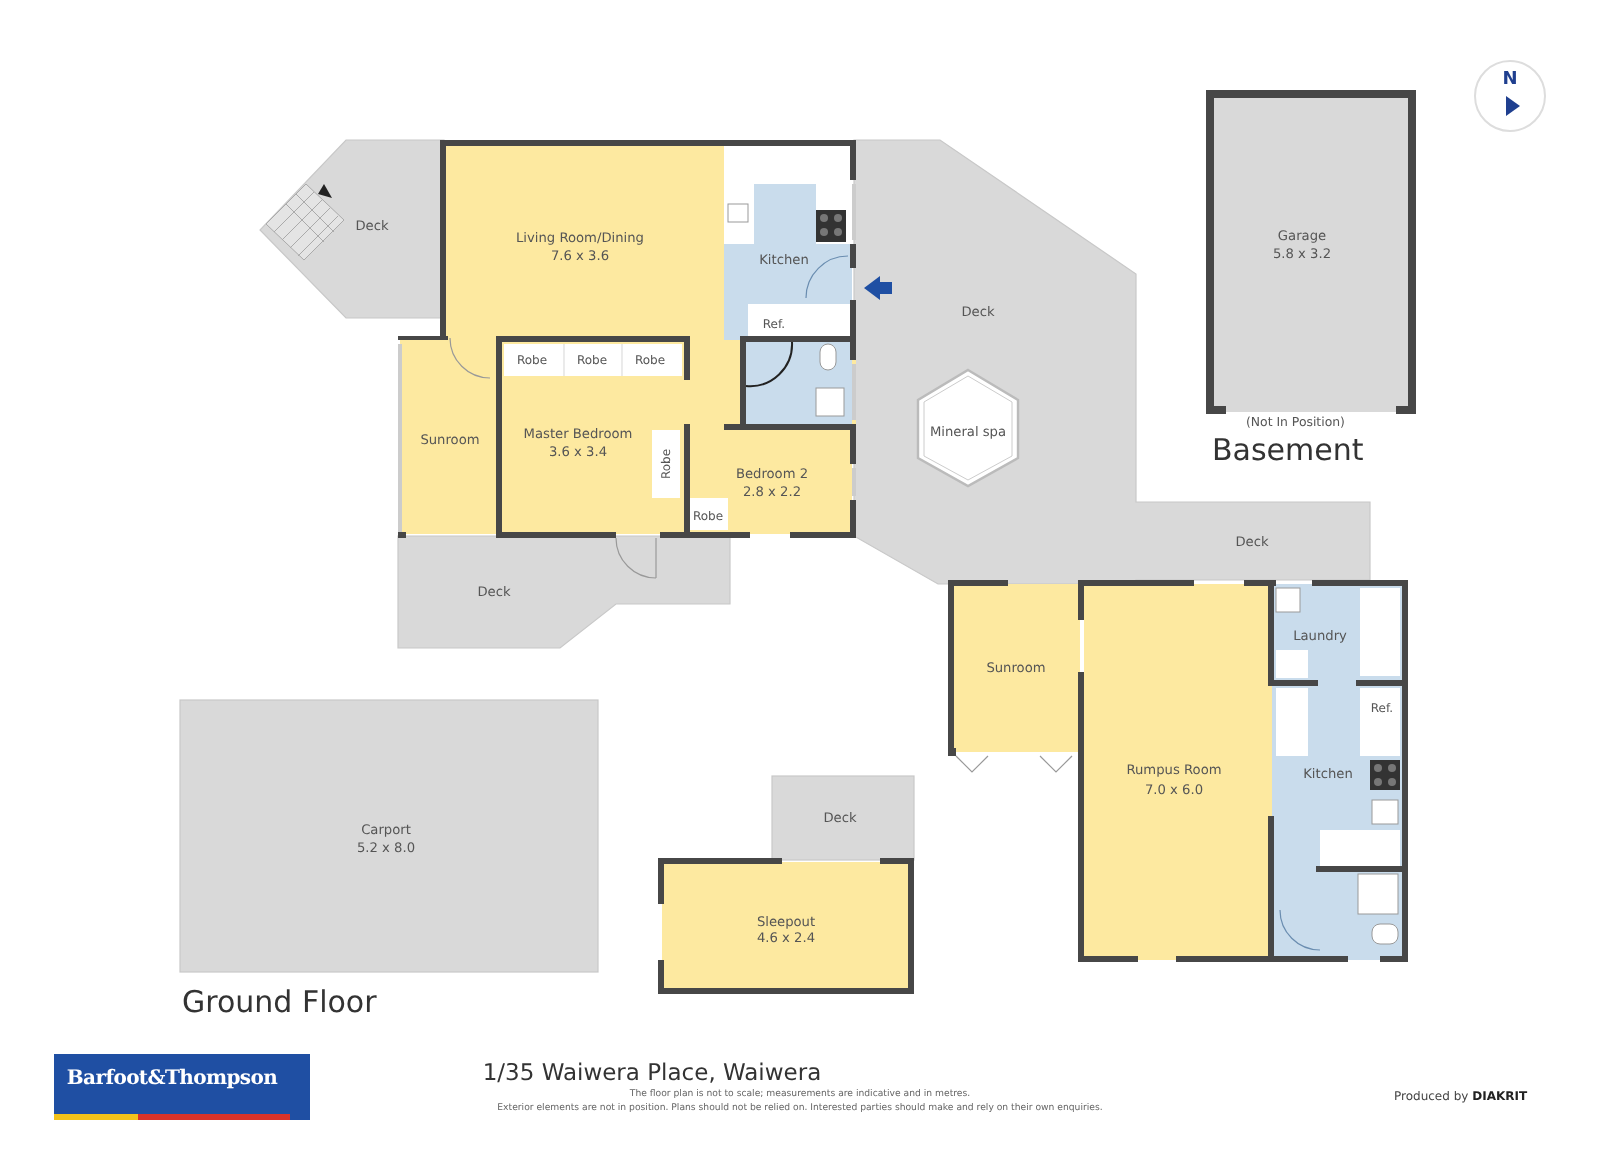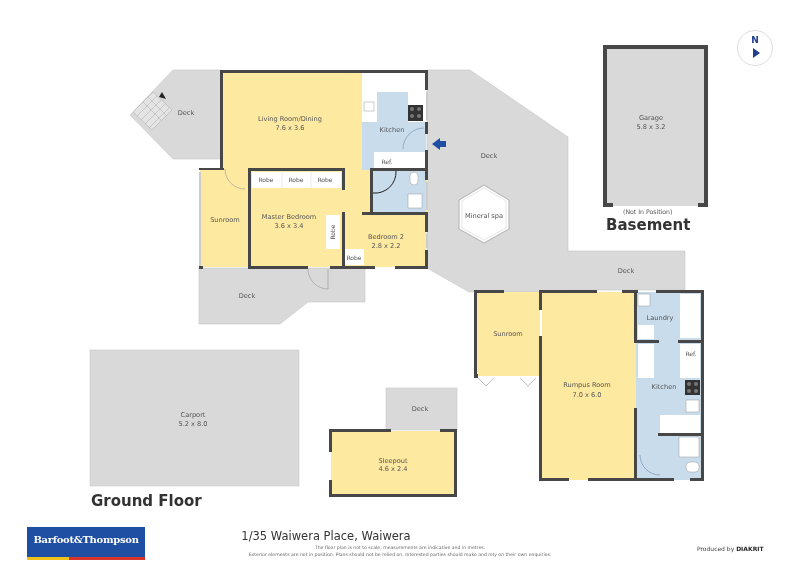--- a/index.html
+++ b/index.html
@@ -1,26 +1,26 @@
 <!DOCTYPE html>
 <html><head>
 <meta charset="utf-8">
 <style>
   html, body { margin:0; padding:0; background:#ffffff; }
   body { width:800px; height:584px; position:relative; overflow:hidden; font-family:"DejaVu Sans", sans-serif; }
   svg#plan { position:absolute; left:0; top:0; }
   .lbl { font-family:"DejaVu Sans", sans-serif; font-size:6.6px; fill:#555; text-anchor:middle; }
   .lbl-sm { font-family:"DejaVu Sans", sans-serif; font-size:6px; fill:#555; text-anchor:middle; }
-  .floor-title { position:absolute; font-family:"DejaVu Sans", sans-serif; font-size:15px; color:#333;font-weight:bold; }
+  .floor-title { position:absolute; font-family:"DejaVu Sans", sans-serif; font-size:15px; color:#333; }
   .not-pos { position:absolute; font-family:"DejaVu Sans", sans-serif; font-size:6.2px; color:#555; }
   .footer-addr { position:absolute; left:0; width:652px; top:529px; text-align:center; font-family:"DejaVu Sans", sans-serif; font-size:11.5px; color:#333; }
   .footer-note { position:absolute; left:0; width:800px; text-align:center; font-family:"DejaVu Sans", sans-serif; font-size:4.6px; color:#666; }
   .produced { position:absolute; left:697px; top:545px; font-family:"DejaVu Sans", sans-serif; font-size:6px; color:#444; }
   .produced b { color:#222; }
-  .logo { position:absolute; left:27px; top:527px; width:118px; height:33px; background:#1f4fa3; }
+  .logo { position:absolute; left:27px; top:527px; width:128px; height:33px; background:#1f4fa3; }
   .logo-text { position:absolute; left:0; top:7px; width:118px; text-align:center; font-family:"DejaVu Serif", serif; font-weight:bold; font-size:10px; color:#fff; letter-spacing:-0.3px; }
   .logo-bar-y { position:absolute; left:0; bottom:0; width:42px; height:3px; background:#f2c21b; }
   .logo-bar-r { position:absolute; left:42px; bottom:0; width:76px; height:3px; background:#d8332a; }
   .compass { position:absolute; left:737px; top:30px; width:34px; height:34px; border-radius:50%; border:1px solid #ddd; background:#fff; }
   .compass-n { position:absolute; left:0; width:34px; top:4px; text-align:center; font-family:"DejaVu Sans", sans-serif; font-weight:bold; font-size:9px; color:#1f3f8f; }
 </style>
 </head>
 <body>
 
 <svg id="plan" width="800" height="584" viewBox="0 0 800 584">

